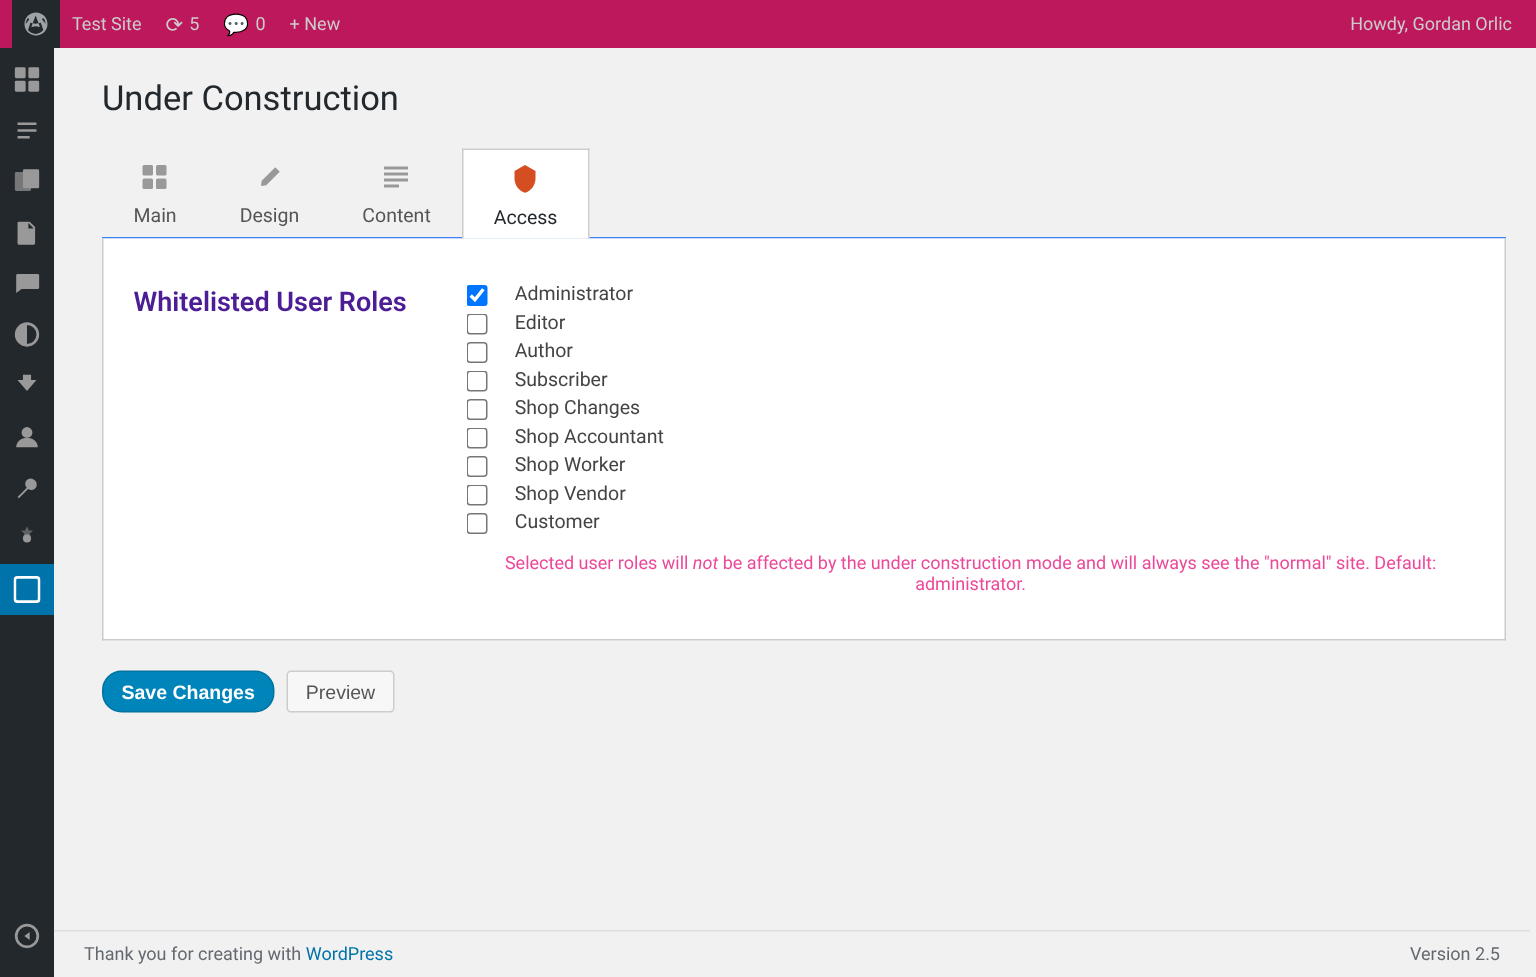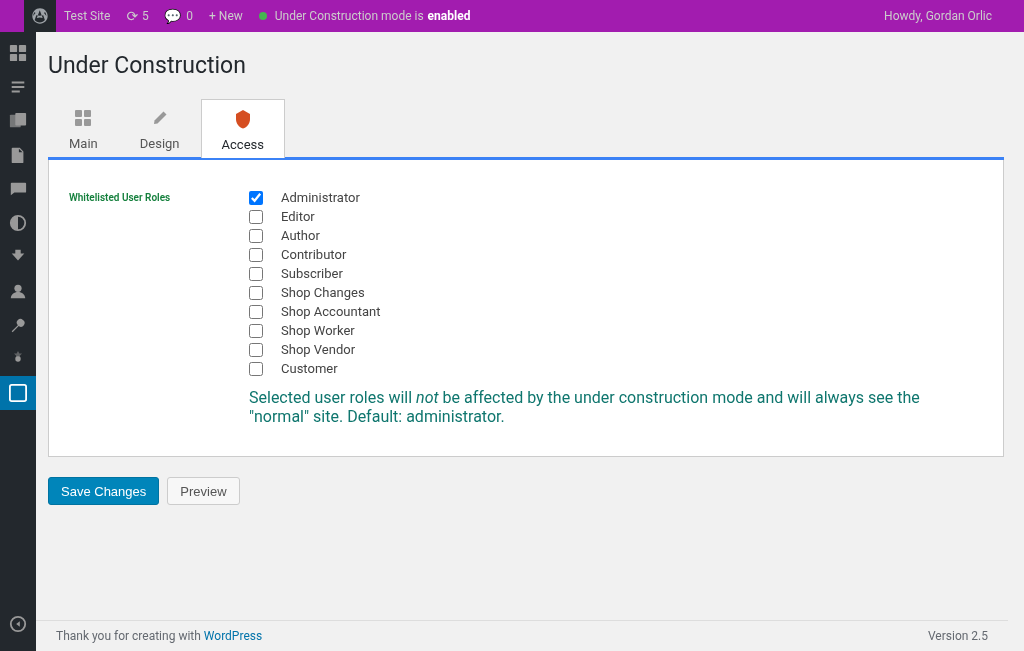--- a/index.html
+++ b/index.html
@@ -5,26 +5,26 @@
     * { box-sizing: border-box; margin: 0; padding: 0; }
     body {
       font-family: -apple-system, BlinkMacSystemFont, "Segoe UI", Roboto, Oxygen, Ubuntu, sans-serif;
       font-size: 13px;
       background: #f1f1f1;
       color: #444;
     }
 
     
     #wpadminbar {
-      background: #a21caf;
+      background: #be185d;
       color: #ccc;
       height: 32px;
       display: flex;
       align-items: center;
-      padding: 0 24px;
+      padding: 0 8px;
       gap: 0;
       position: fixed;
       top: 0;
       left: 0;
       right: 0;
       z-index: 999;
     }
     .adminbar-left {
       display: flex;
       align-items: center;
@@ -95,37 +95,37 @@
       justify-content: center;
       color: #999;
       font-size: 16px;
       cursor: pointer;
       position: relative;
     }
     .menu-icon.active { color: #fff; background: #0073aa; }
 
     
     #wpcontent {
-      margin-left: 28px;
+      margin-left: 48px;
       margin-top: 32px;
       padding: 20px;
       min-height: calc(100vh - 32px);
       background: #f1f1f1;
     }
 
     .page-title {
       font-size: 23px;
       font-weight: 400;
       color: #23282d;
       margin-bottom: 20px;
     }
 
     
     .nav-tab-wrapper {
-      border-bottom: 3px solid #3b82f6;
+      border-bottom: 1px solid #3b82f6;
       margin-bottom: 0;
       display: flex;
       background: transparent;
       text-align: center;
     }
     .nav-tab {
       display: flex;
       flex-direction: column;
       align-items: center;
       justify-content: center;
@@ -169,24 +169,25 @@
       margin-bottom: 20px;
     }
 
     .settings-section {
       display: flex;
       padding: 10px 0;
       gap: 40px;
     }
     .settings-label {
       min-width: 140px;
-      font-size: 10px;
+      font-size: 18px;
       font-weight: 600;
-      color: #15803d;
+      color: #4c1d95;
       padding-top: 2px;
+      text-align: right;
     }
     .settings-content {
       flex: 1;
     }
 
     .checkbox-list {
       list-style: none;
       margin: 0;
       padding: 0;
     }
@@ -199,40 +200,41 @@
       color: #444;
     }
     .checkbox-list input[type="checkbox"] {
       width: 14px;
       height: 14px;
       cursor: pointer;
     }
 
     .help-text {
       margin-top: 12px;
-      font-size: 16px;
-      color: #0f766e;
+      font-size: 12px;
+      color: #ec4899;
+      text-align: center;
     }
     .help-text em {
       font-style: italic;
     }
 
     
     .button-primary {
       background: #0085ba;
       border-color: #0073a1;
       color: #fff;
       padding: 0 12px;
       height: 28px;
       line-height: 28px;
       font-size: 13px;
       cursor: pointer;
       border: 1px solid #0073a1;
-      border-radius: 3px;
-      font-weight: 400;
+      border-radius: 13px;
+      font-weight: 700;
     }
     .button-secondary {
       background: #f7f7f7;
       border: 1px solid #cccccc;
       color: #555;
       padding: 0 12px;
       height: 28px;
       line-height: 28px;
       font-size: 13px;
       cursor: pointer;
@@ -243,21 +245,21 @@
       display: flex;
       gap: 8px;
       margin-top: 10px;
     }
 
     
     #wpfooter {
       position: fixed;
       bottom: 0;
       left: 36px;
-      right: 16px;
+      right: 4px;
       padding: 8px 20px;
       font-size: 12px;
       color: #646970;
       display: flex;
       justify-content: space-between;
       background: #f1f1f1;
       border-top: 1px solid #ddd;
     }
     #wpfooter a { color: #0073aa; text-decoration: none; }
   </style>
@@ -278,25 +280,20 @@
     <div class="adminbar-item">
       <span style="font-size:14px;">⟳</span>
       <span>5</span>
     </div>
     <div class="adminbar-item">
       <span style="font-size:14px;">💬</span>
       <span>0</span>
     </div>
     <div class="adminbar-item">
       <span>+ New</span>
-    </div>
-    <div class="adminbar-item">
-      <span class="status-dot"></span>
-      <span>Under Construction mode is</span>
-      <span class="enabled-text">enabled</span>
     </div>
   </div>
   <div class="adminbar-right">
     <span>Howdy, Gordan Orlic</span>
   </div>
 </div>
 
 <div id="adminmenuwrap">
 
   <div class="menu-icon" title="Dashboard">
@@ -400,20 +397,31 @@
 
     <div class="nav-tab">
       <span class="tab-icon">
         <svg width="20" height="20" viewBox="0 0 20 20" fill="currentColor">
             <path d="M13.5 3.5l3 3-9 9-3.5.5.5-3.5 9-9z"></path>
           </svg>
       </span>
       <span>Design</span>
     </div>
 
+    <div class="nav-tab">
+      <span class="tab-icon">
+        <svg width="20" height="20" viewBox="0 0 20 20" fill="currentColor">
+            <rect x="2" y="3" width="16" height="2"></rect>
+            <rect x="2" y="7" width="16" height="2"></rect>
+            <rect x="2" y="11" width="16" height="2"></rect>
+            <rect x="2" y="15" width="10" height="2"></rect>
+          </svg>
+      </span>
+      <span>Content</span>
+    </div>
 
     <div class="nav-tab nav-tab-active">
       <span class="tab-icon-access">
         <svg width="20" height="20" viewBox="0 0 20 20" fill="currentColor">
             <path d="M10 1L3 5v5c0 4.5 3 8.5 7 9.5 4-1 7-5 7-9.5V5l-7-4z"></path>
           </svg>
       </span>
       <span>Access</span>
     </div>
   </div>
@@ -429,24 +437,20 @@
             </li>
             <li>
               <input type="checkbox" id="role_1" style="">
               <label for="role_1">Editor</label>
             </li>
             <li>
               <input type="checkbox" id="role_2" style="">
               <label for="role_2">Author</label>
             </li>
             <li>
-              <input type="checkbox" id="role_3" style="">
-              <label for="role_3">Contributor</label>
-            </li>
-            <li>
               <input type="checkbox" id="role_4" style="">
               <label for="role_4">Subscriber</label>
             </li>
             <li>
               <input type="checkbox" id="role_5" style="">
               <label for="role_5">Shop Changes</label>
             </li>
             <li>
               <input type="checkbox" id="role_6" style="">
               <label for="role_6">Shop Accountant</label>

